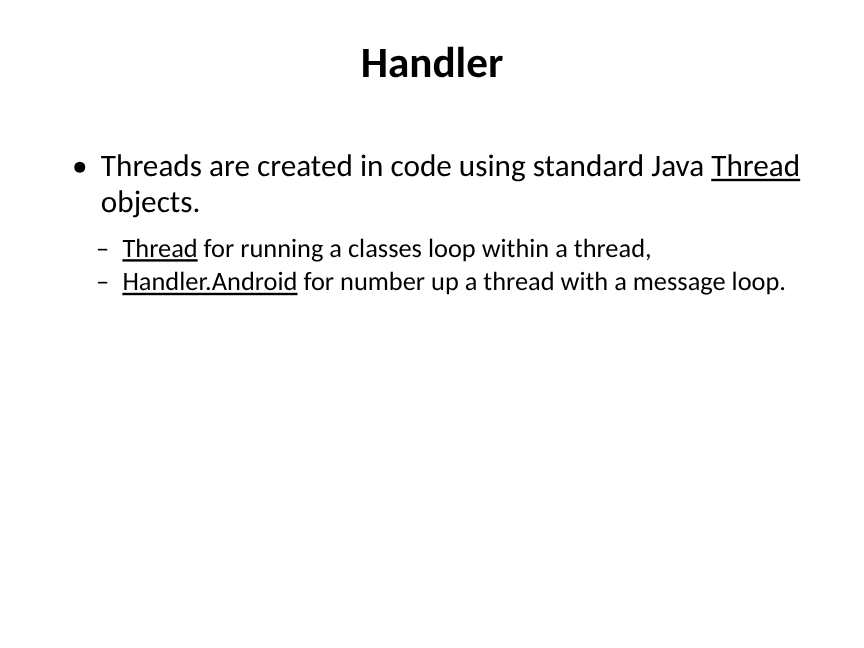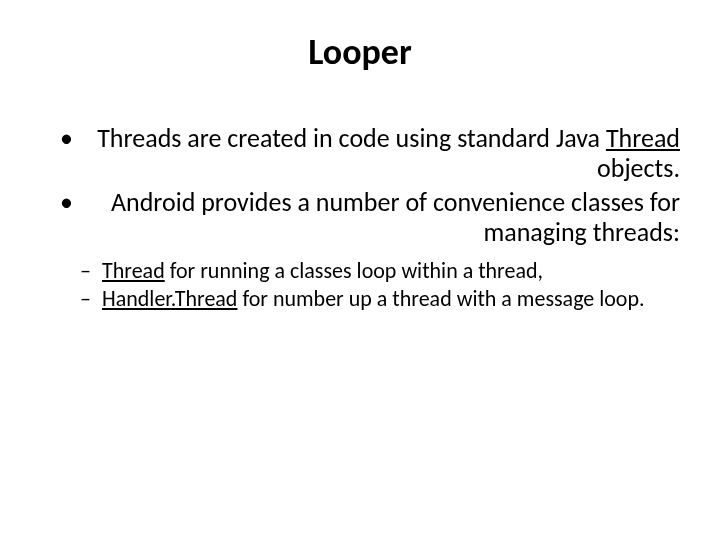--- a/index.html
+++ b/index.html
@@ -18,21 +18,20 @@
     }
     .title {
       text-align: center;
       font-size: 36px;
       font-weight: bold;
       margin-bottom: 50px;
     }
     .bullet-list {
       list-style: none;
       padding-left: 20px;
-      text-align: right;
     }
     .bullet-item {
       font-size: 26px;
       line-height: 1.15;
       margin-bottom: 4px;
       position: relative;
       padding-left: 24px;
     }
     .bullet-item::before {
       content: "•";
@@ -58,31 +57,28 @@
       left: 0;
       top: 0;
     }
     .underline {
       text-decoration: underline;
     }
   </style>
 </head>
 <body>
 
-<h1 class="title">Looper</h1>
+<h1 class="title">Handler</h1>
 
 <ul class="bullet-list">
   <li class="bullet-item">
     <span>Threads are created in code using standard Java </span><span class="underline">Thread</span><span> objects.</span>
-  </li>
-  <li class="bullet-item">
-    <span>Android provides a number of convenience classes for managing threads:</span>
   </li>
 </ul>
 
 <ul class="sub-list">
   <li class="sub-item">
     <span class="underline">Thread</span><span> for running a classes loop within a thread,</span>
   </li>
   <li class="sub-item">
-    <span class="underline">Handler.Thread</span><span> for number up a thread with a message loop.</span>
+    <span class="underline">Handler.Android</span><span> for number up a thread with a message loop.</span>
   </li>
 </ul>
 
 </body></html>

